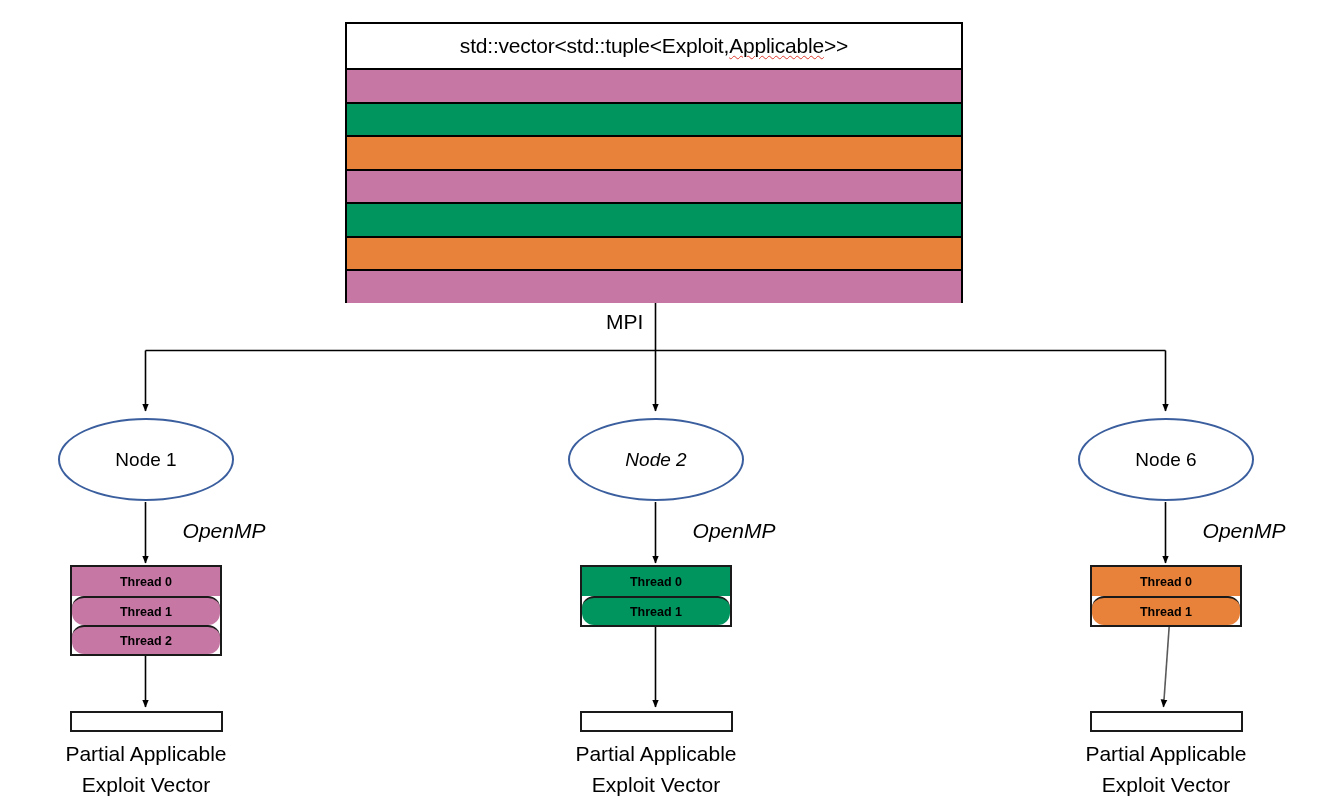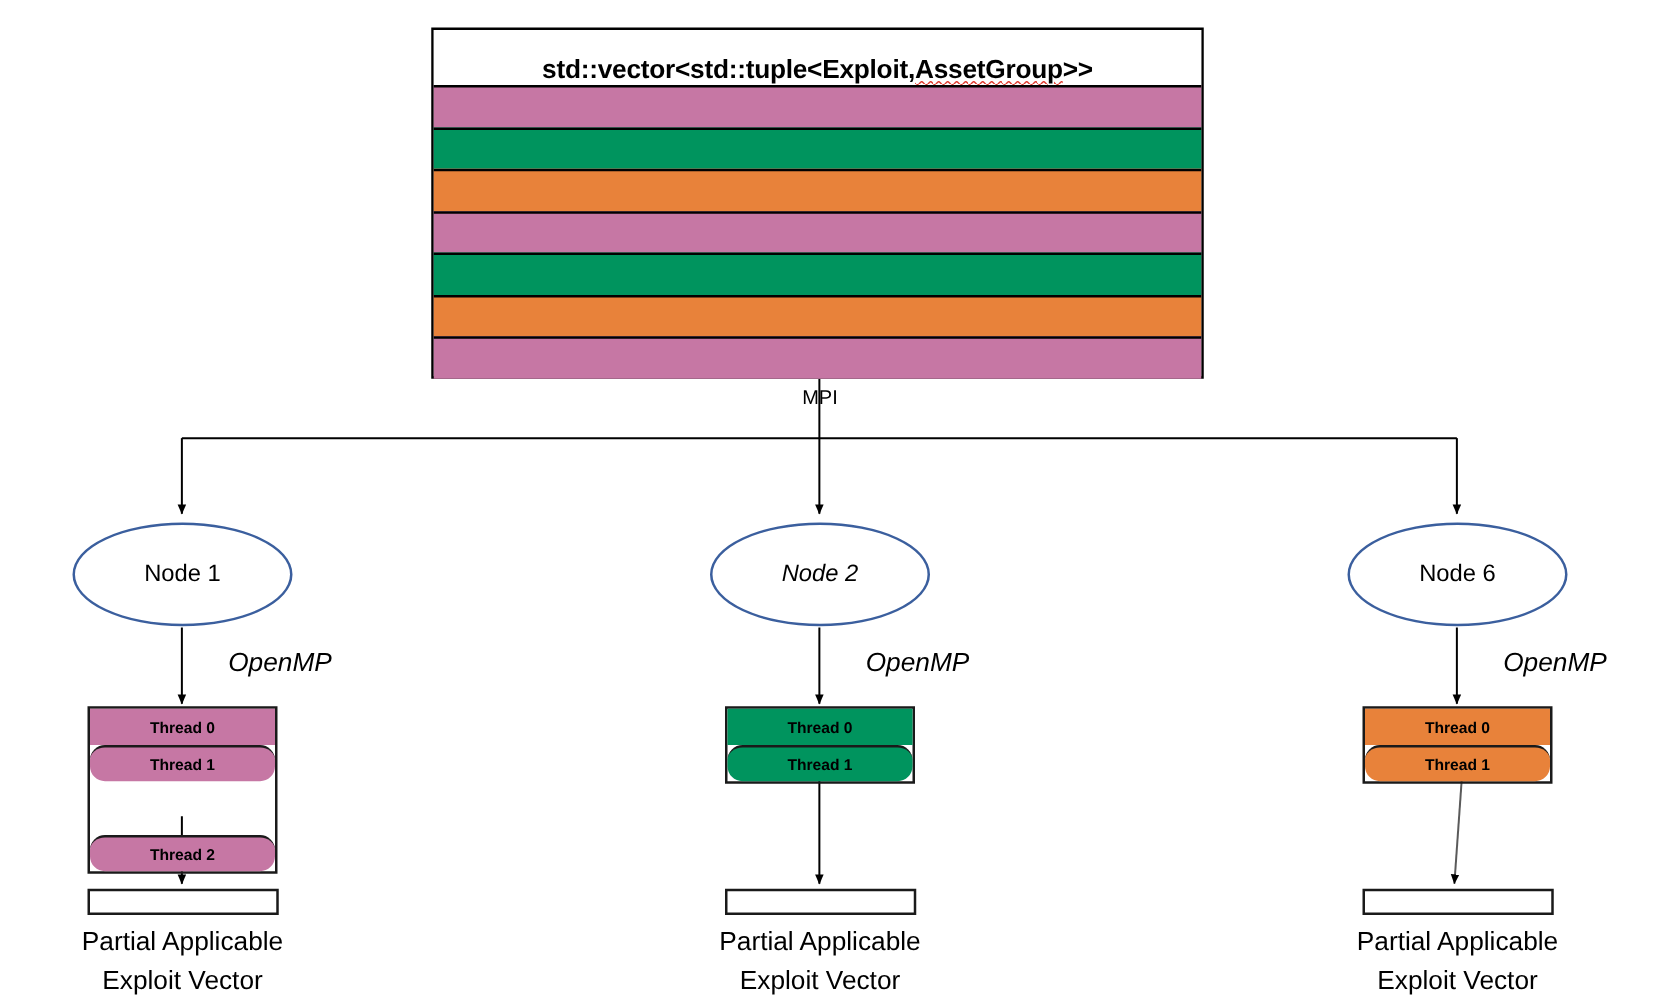--- a/index.html
+++ b/index.html
@@ -36,25 +36,25 @@
     width: 618px;
     height: 281px;
     border: 2px solid #000000;
     box-sizing: border-box;
     background: #ffffff;
   }
   .vector-header {
     height: 44px;
     box-sizing: border-box;
     display: flex;
-    align-items: flex-end;
+    align-items: center;
     justify-content: center;
     background: #ffffff;
     font-size: 21px;
-    font-weight: bold;
+    font-weight: normal;
     letter-spacing: -0.2px;
     white-space: nowrap;
   }
   .hdr-plain { }
   .hdr-squiggle {
     text-decoration: underline;
     text-decoration-style: wavy;
     text-decoration-color: #e03b2f;
     text-decoration-thickness: 1px;
     text-underline-offset: 2px;
@@ -71,22 +71,22 @@
     border-top: 2px solid #000000;
     box-sizing: border-box;
   }
 
   
   .mpi-label {
     position: absolute;
     left: 606px;
     top: 310px;
     width: 100px;
-    text-align: center;
-    font-size: 16px;
+    text-align: left;
+    font-size: 21px;
   }
   .openmp-label {
     position: absolute;
     width: 130px;
     top: 519px;
     text-align: center;
     font-size: 21px;
     font-style: italic;
   }
 
@@ -187,21 +187,21 @@
     <g stroke="#000000" stroke-width="1.6" fill="none">
       <path d="M145.5,653 L145.5,707" marker-end="url(#arrowhead)"></path>
       <path d="M655.5,622 L655.5,707" marker-end="url(#arrowhead)"></path>
       <path d="M1169.5,622 L1163.5,707" stroke="#5a5a5a" marker-end="url(#arrowheadgrey)"></path>
     </g>
   </svg>
 
   <div class="vector-box">
     <div class="vector-header">
       <span class="hdr-plain">std::vector&lt;std::tuple&lt;Exploit, </span>
-        <span class="hdr-squiggle">AssetGroup</span>
+        <span class="hdr-squiggle">Applicable</span>
         <span class="hdr-plain">&gt;&gt;</span>
     </div>
     <div class="vector-rows" id="vector-rows">
         <div class="vec-row" style="background: rgb(198, 119, 164);"></div>
         <div class="vec-row" style="background: rgb(0, 148, 94);"></div>
         <div class="vec-row" style="background: rgb(232, 130, 58);"></div>
         <div class="vec-row" style="background: rgb(198, 119, 164);"></div>
         <div class="vec-row" style="background: rgb(0, 148, 94);"></div>
         <div class="vec-row" style="background: rgb(232, 130, 58);"></div>
         <div class="vec-row" style="background: rgb(198, 119, 164);"></div>
@@ -211,21 +211,21 @@
   <div class="mpi-label">MPI</div>
 
   <div id="nodes-layer">
       <div class="node-ellipse" style="left: 146px; top: 418px;">
         <span>Node 1</span>
       </div>
       <div class="openmp-label" style="left: 159px;">OpenMP</div>
       <div class="thread-stack" style="left: 146px; top: 565px;">
         <div class="thread-box" style="background: rgb(198, 119, 164);">Thread 0</div>
         <div class="thread-box" style="background: rgb(198, 119, 164);">Thread 1</div>
-        <div class="thread-box" style="background: rgb(198, 119, 164); margin-top: 43px;">Thread 2</div>
+        <div class="thread-box" style="background: rgb(198, 119, 164);">Thread 2</div>
       </div>
       <div class="out-box" style="left: 146px;"></div>
       <div class="out-caption" style="left: 146px;">
         <span>Partial Applicable</span>
         <span>Exploit Vector</span>
       </div>
       <div class="node-ellipse" style="left: 656px; top: 418px; font-style: italic;">
         <span>Node 2</span>
       </div>
       <div class="openmp-label" style="left: 669px;">OpenMP</div>

